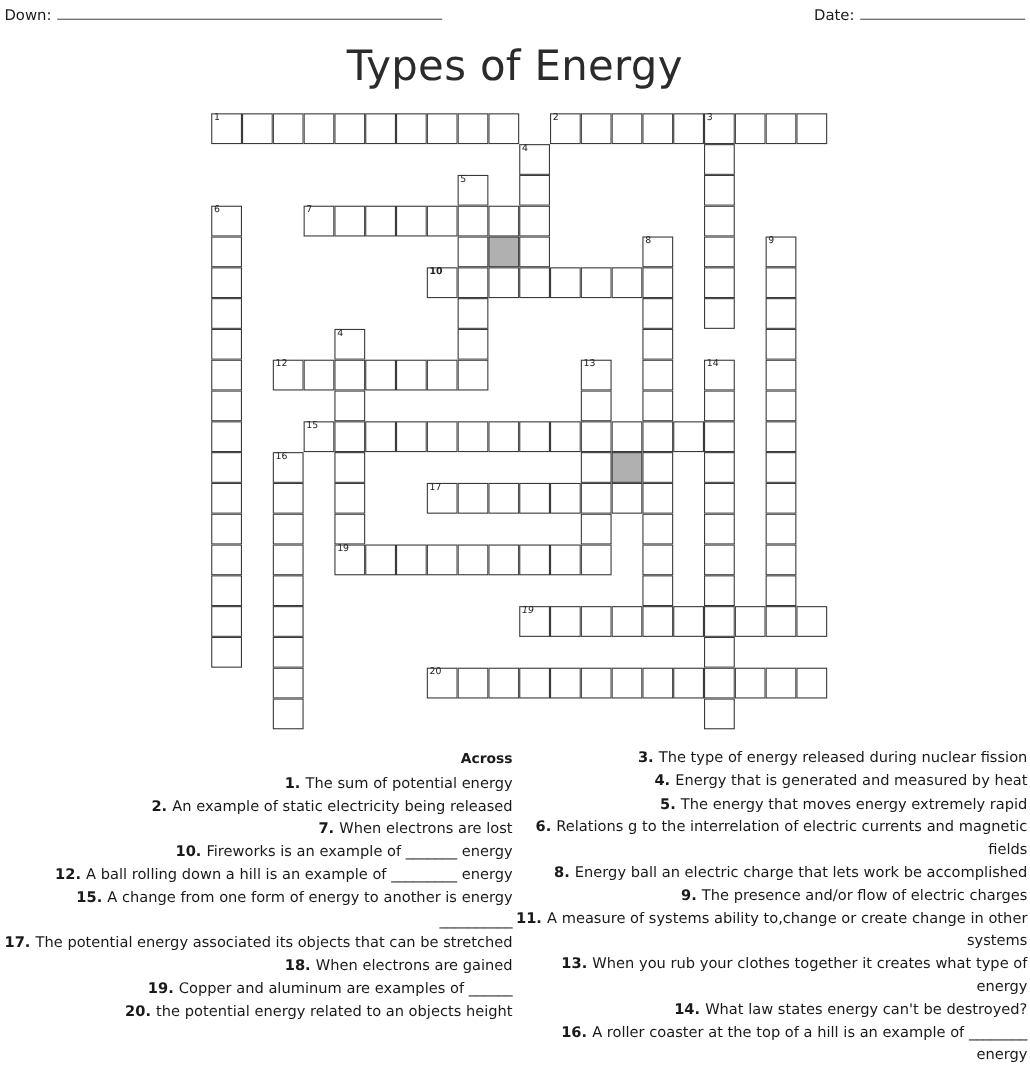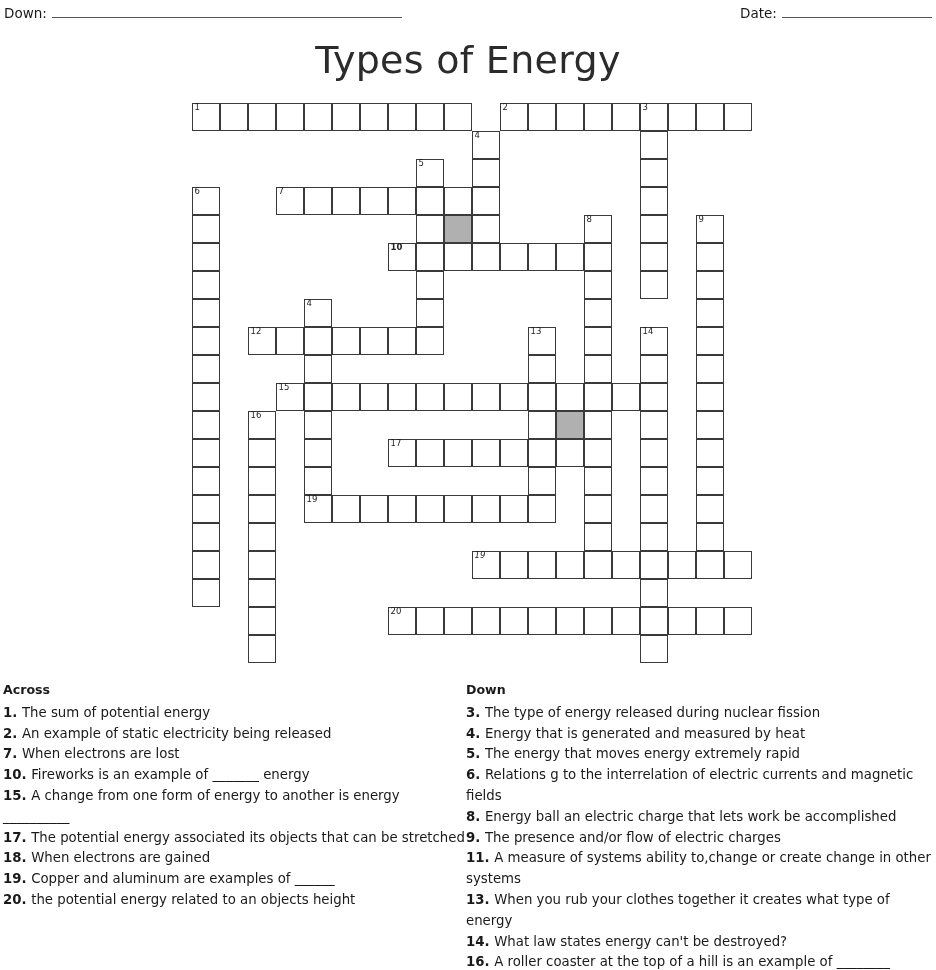--- a/index.html
+++ b/index.html
@@ -95,20 +95,21 @@
     left: 0;
     top: 680px;
     width: 936px;
     height: 290px;
   }
   .clue-col {
     position: absolute;
     top: 0;
     font-size: 13.3px;
     line-height: 20.8px;
+    text-align: right;
   }
   .clue-col.across-col { left: 3px; width: 463px; }
   .clue-col.down-col  { left: 466px; width: 468px; }
   .clue-heading {
     font-weight: bold;
     font-size: 12.6px;
     margin-bottom: 2px;
     color: #1a1a1a;
   }
   .clue-item {
@@ -355,29 +356,29 @@
   </div>
 
 <div id="clues">
   <div class="clue-col across-col">
     <div class="clue-heading">Across</div>
     <div id="across-list">
         <div class="clue-item"><span class="clue-num">1. </span><span class="clue-text">The sum of potential energy</span></div>
         <div class="clue-item"><span class="clue-num">2. </span><span class="clue-text">An example of static electricity being released</span></div>
         <div class="clue-item"><span class="clue-num">7. </span><span class="clue-text">When electrons are lost</span></div>
         <div class="clue-item"><span class="clue-num">10. </span><span class="clue-text">Fireworks is an example of _______ energy</span></div>
+        <div class="clue-item"><span class="clue-num">12. </span><span class="clue-text">A ball rolling down a hill is an example of _________ energy</span></div>
         <div class="clue-item"><span class="clue-num">15. </span><span class="clue-text">A change from one form of energy to another is energy __________</span></div>
         <div class="clue-item"><span class="clue-num">17. </span><span class="clue-text">The potential energy associated its objects that can be stretched</span></div>
         <div class="clue-item"><span class="clue-num">18. </span><span class="clue-text">When electrons are gained</span></div>
         <div class="clue-item"><span class="clue-num">19. </span><span class="clue-text">Copper and aluminum are examples of ______</span></div>
         <div class="clue-item"><span class="clue-num">20. </span><span class="clue-text">the potential energy related to an objects height</span></div>
       </div>
   </div>
   <div class="clue-col down-col">
-    <div class="clue-heading">Down</div>
     <div id="down-list">
         <div class="clue-item"><span class="clue-num">3. </span><span class="clue-text">The type of energy released during nuclear fission</span></div>
         <div class="clue-item"><span class="clue-num">4. </span><span class="clue-text">Energy that is generated and measured by heat</span></div>
         <div class="clue-item"><span class="clue-num">5. </span><span class="clue-text">The energy that moves energy extremely rapid</span></div>
         <div class="clue-item"><span class="clue-num">6. </span><span class="clue-text">Relations g to the interrelation of electric currents and magnetic fields</span></div>
         <div class="clue-item"><span class="clue-num">8. </span><span class="clue-text">Energy ball an electric charge that lets work be accomplished</span></div>
         <div class="clue-item"><span class="clue-num">9. </span><span class="clue-text">The presence and/or flow of electric charges</span></div>
         <div class="clue-item"><span class="clue-num">11. </span><span class="clue-text">A measure of systems ability to,change or create change in other systems</span></div>
         <div class="clue-item"><span class="clue-num">13. </span><span class="clue-text">When you rub your clothes together it creates what type of energy</span></div>
         <div class="clue-item"><span class="clue-num">14. </span><span class="clue-text">What law states energy can't be destroyed?</span></div>

